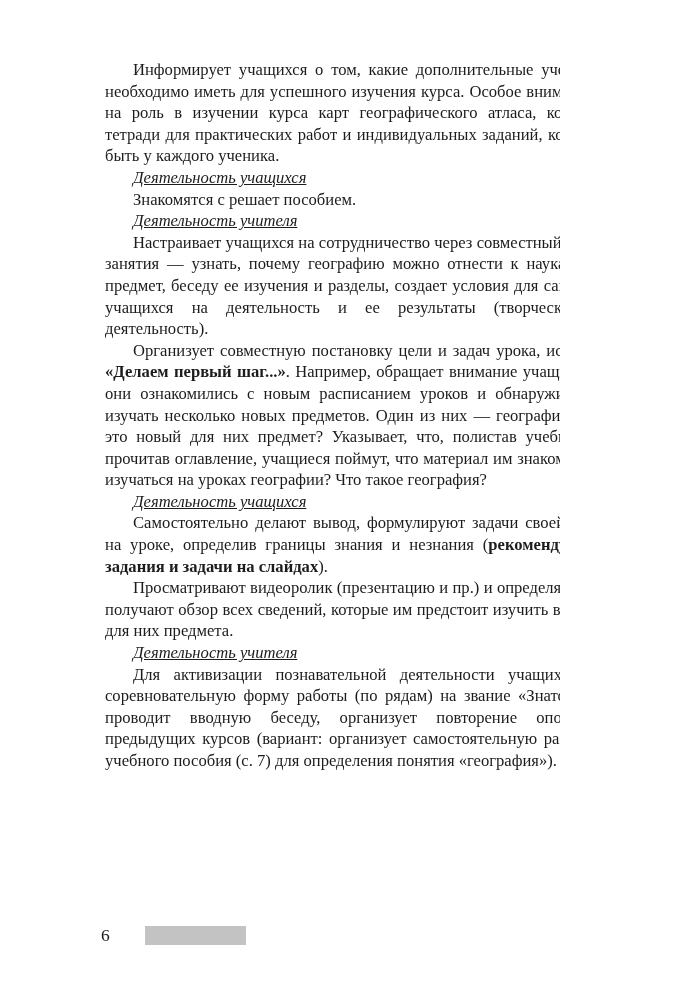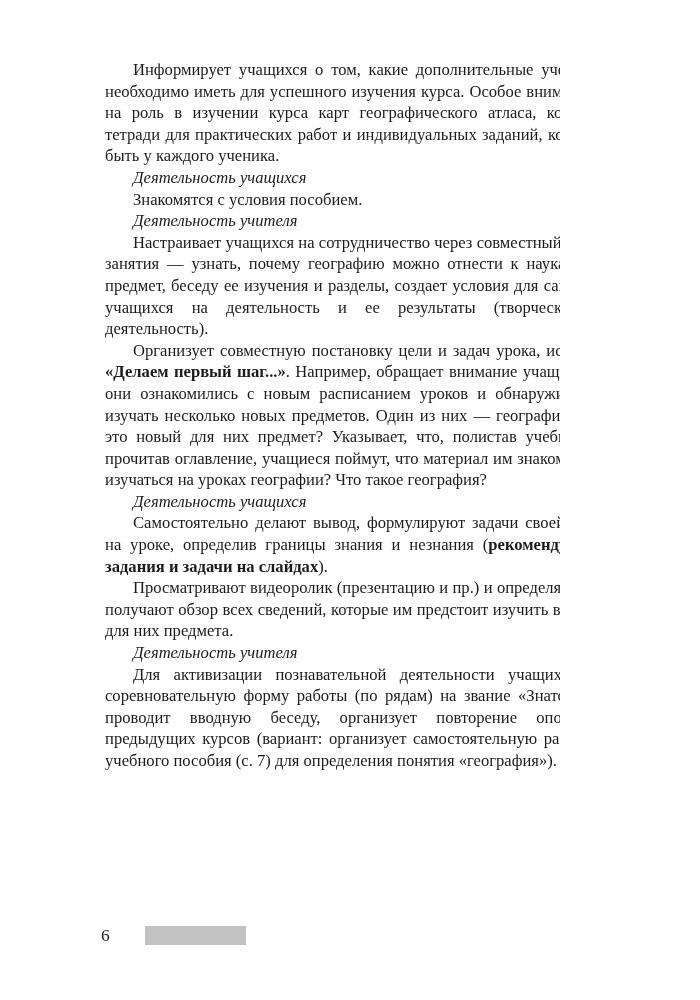--- a/index.html
+++ b/index.html
@@ -27,21 +27,21 @@
   }
   .content p {
     margin: 0;
     padding: 0;
     text-indent: 28px;
   }
   .content p.heading {
     font-style: italic;
   }
   .run-n { font-style: normal; font-weight: normal; }
-  .run-i { font-style: italic; font-weight: normal; }
+  .run-i { font-style: italic; font-weight: normal; text-decoration: underline; }
   .run-bi { font-weight: bold; }
   .footer {
     position: absolute;
     left: 0;
     top: 923px;
     width: 700px;
     height: 26px;
   }
   .page-number {
     position: absolute;
@@ -61,21 +61,21 @@
   }
 </style>
 </head>
 <body>
 
 <div class="page">
 
   <div class="content" id="content">
       <p class="paragraph"><span class="run-n">Информирует учащихся о том, какие дополнительные учебные пособия необходимо иметь для успешного изучения курса. Особое внимание обращает на роль в изучении курса карт географического атласа, контурных карт, тетради для практических работ и индивидуальных заданий, которые должны быть у каждого ученика.</span></p>
       <p class="heading"><span class="run-i">Деятельность учащихся</span></p>
-      <p class="paragraph"><span class="run-n">Знакомятся с условия пособием.</span></p>
+      <p class="paragraph"><span class="run-n">Знакомятся с решает пособием.</span></p>
       <p class="heading"><span class="run-i">Деятельность учителя</span></p>
       <p class="paragraph"><span class="run-n">Настраивает учащихся на сотрудничество через совместный выход на тему занятия — узнать, почему географию можно отнести к наукам, обозначить предмет, беседу ее изучения и разделы, создает условия для самоопределения учащихся на деятельность и ее результаты (творческая проектная деятельность).</span></p>
       <p class="paragraph"><span class="run-n">Организует совместную постановку цели и задач урока, используя прием </span><span class="run-bi">«Делаем первый шаг...»</span><span class="run-n">. Например, обращает внимание учащихся на то, что они ознакомились с новым расписанием уроков и обнаружили, что будут изучать несколько новых предметов. Один из них — география. Но такой ли это новый для них предмет? Указывает, что, полистав учебное пособие и прочитав оглавление, учащиеся поймут, что материал им знаком. Что же будет изучаться на уроках географии? Что такое география?</span></p>
       <p class="heading"><span class="run-i">Деятельность учащихся</span></p>
       <p class="paragraph"><span class="run-n">Самостоятельно делают вывод, формулируют задачи своей деятельности на уроке, определив границы знания и незнания (</span><span class="run-bi">рекомендуется сверить задания и задачи на слайдах</span><span class="run-n">).</span></p>
       <p class="paragraph"><span class="run-n">Просматривают видеоролик (презентацию и пр.) и определяют тему урока, получают обзор всех сведений, которые им предстоит изучить в рамках нового для них предмета.</span></p>
       <p class="heading"><span class="run-i">Деятельность учителя</span></p>
       <p class="paragraph"><span class="run-n">Для активизации познавательной деятельности учащихся предлагает соревновательную форму работы (по рядам) на звание «Знаток географии», проводит вводную беседу, организует повторение опорных знаний предыдущих курсов (вариант: организует самостоятельную работу с текстом учебного пособия (с. 7) для определения понятия «география»).</span></p>
     </div>
 

